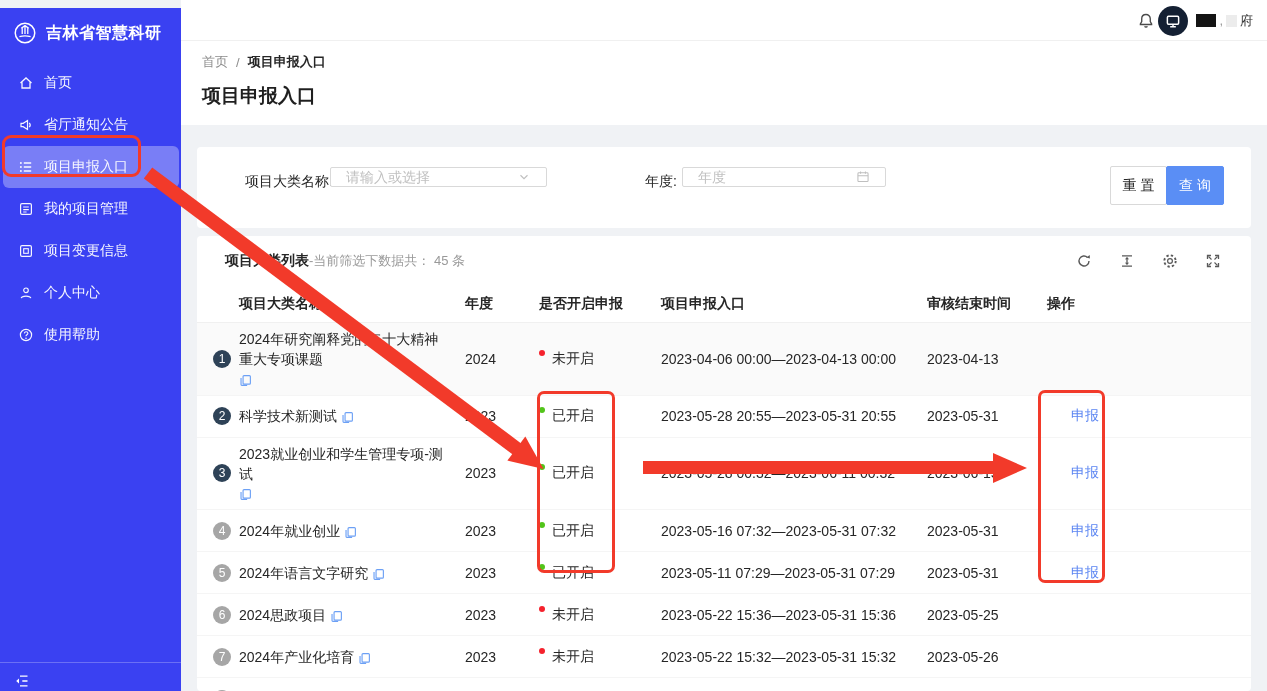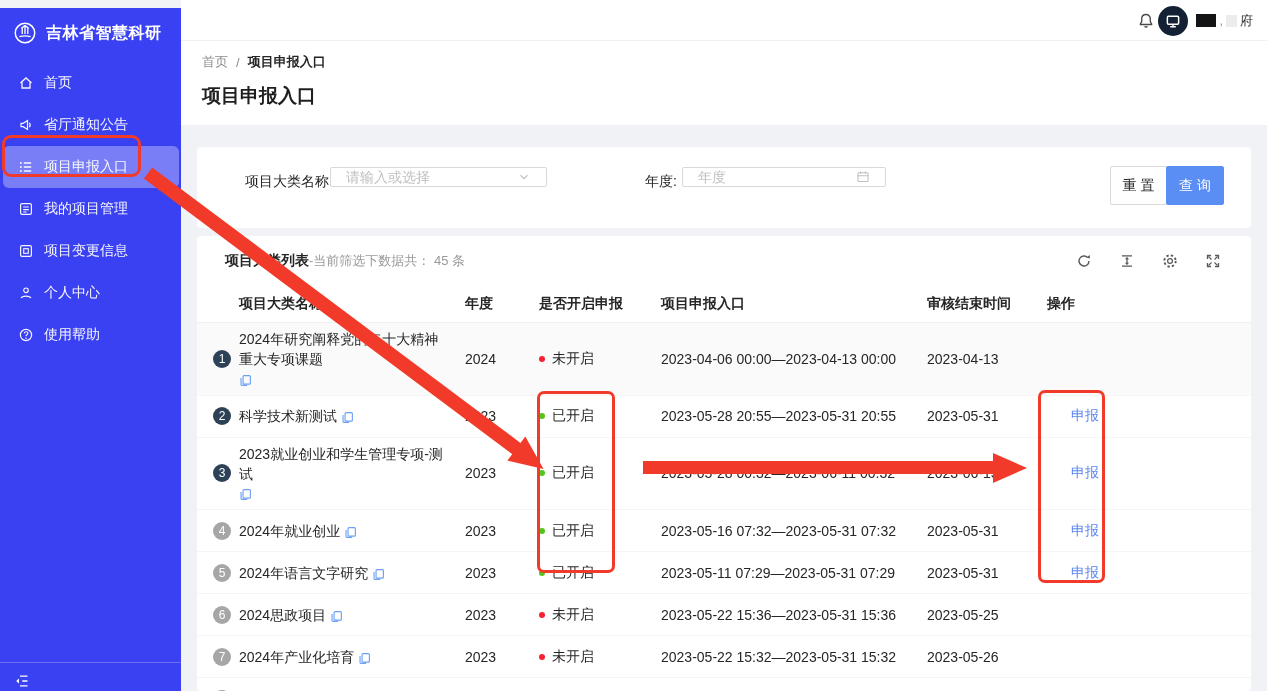--- a/index.html
+++ b/index.html
@@ -74,21 +74,21 @@
   .cell-year,.th-year { padding-left:8px; }
   .cell-status,.th-status { padding-left:12px; }
   .cell-period,.th-period { padding-left:16px; }
   .cell-review,.th-review { padding-left:16px; }
   .cell-action,.th-action { padding-left:16px; }
   .idx-badge { width:18px; height:18px; border-radius:50%; background:#a6a6a6; color:#fff;
     font-size:12px; display:flex; align-items:center; justify-content:center; }
   .idx-badge.dark { background:#2e4257; }
   .cell-name { display:flex; align-items:flex-end; flex-wrap:wrap; gap:4px; line-height:1.45; padding-right:10px; }
   .copy-icon { width:13px; height:13px; color:#6ca0f5; cursor:pointer; flex:0 0 13px; margin-bottom:2px; }
-  .status-wrap { display:flex; align-items:center; gap:7px; }
+  .status-wrap { display:flex; align-items:flex-start; gap:7px; }
   .dot { width:6px; height:6px; border-radius:50%; }
   .dot.open { background:var(--c-open_dot,#52c41a); }
   .dot.closed { background:var(--c-closed_dot,#f5222d); }
   .apply-link { color:var(--c-link,#5b85f2); cursor:pointer; text-decoration:none;padding-left:24px; }
 
   
   .ann { position:absolute; z-index:5; pointer-events:none; }
   .ann-box { border:3px solid var(--c-annotation,#f23a2a); border-radius:7px; }
   .ann-sidebar { left:2px; top:135px; width:139px; height:42px; border-radius:9px; }
   .ann-status { left:537px; top:391px; width:78px; height:182px; }

